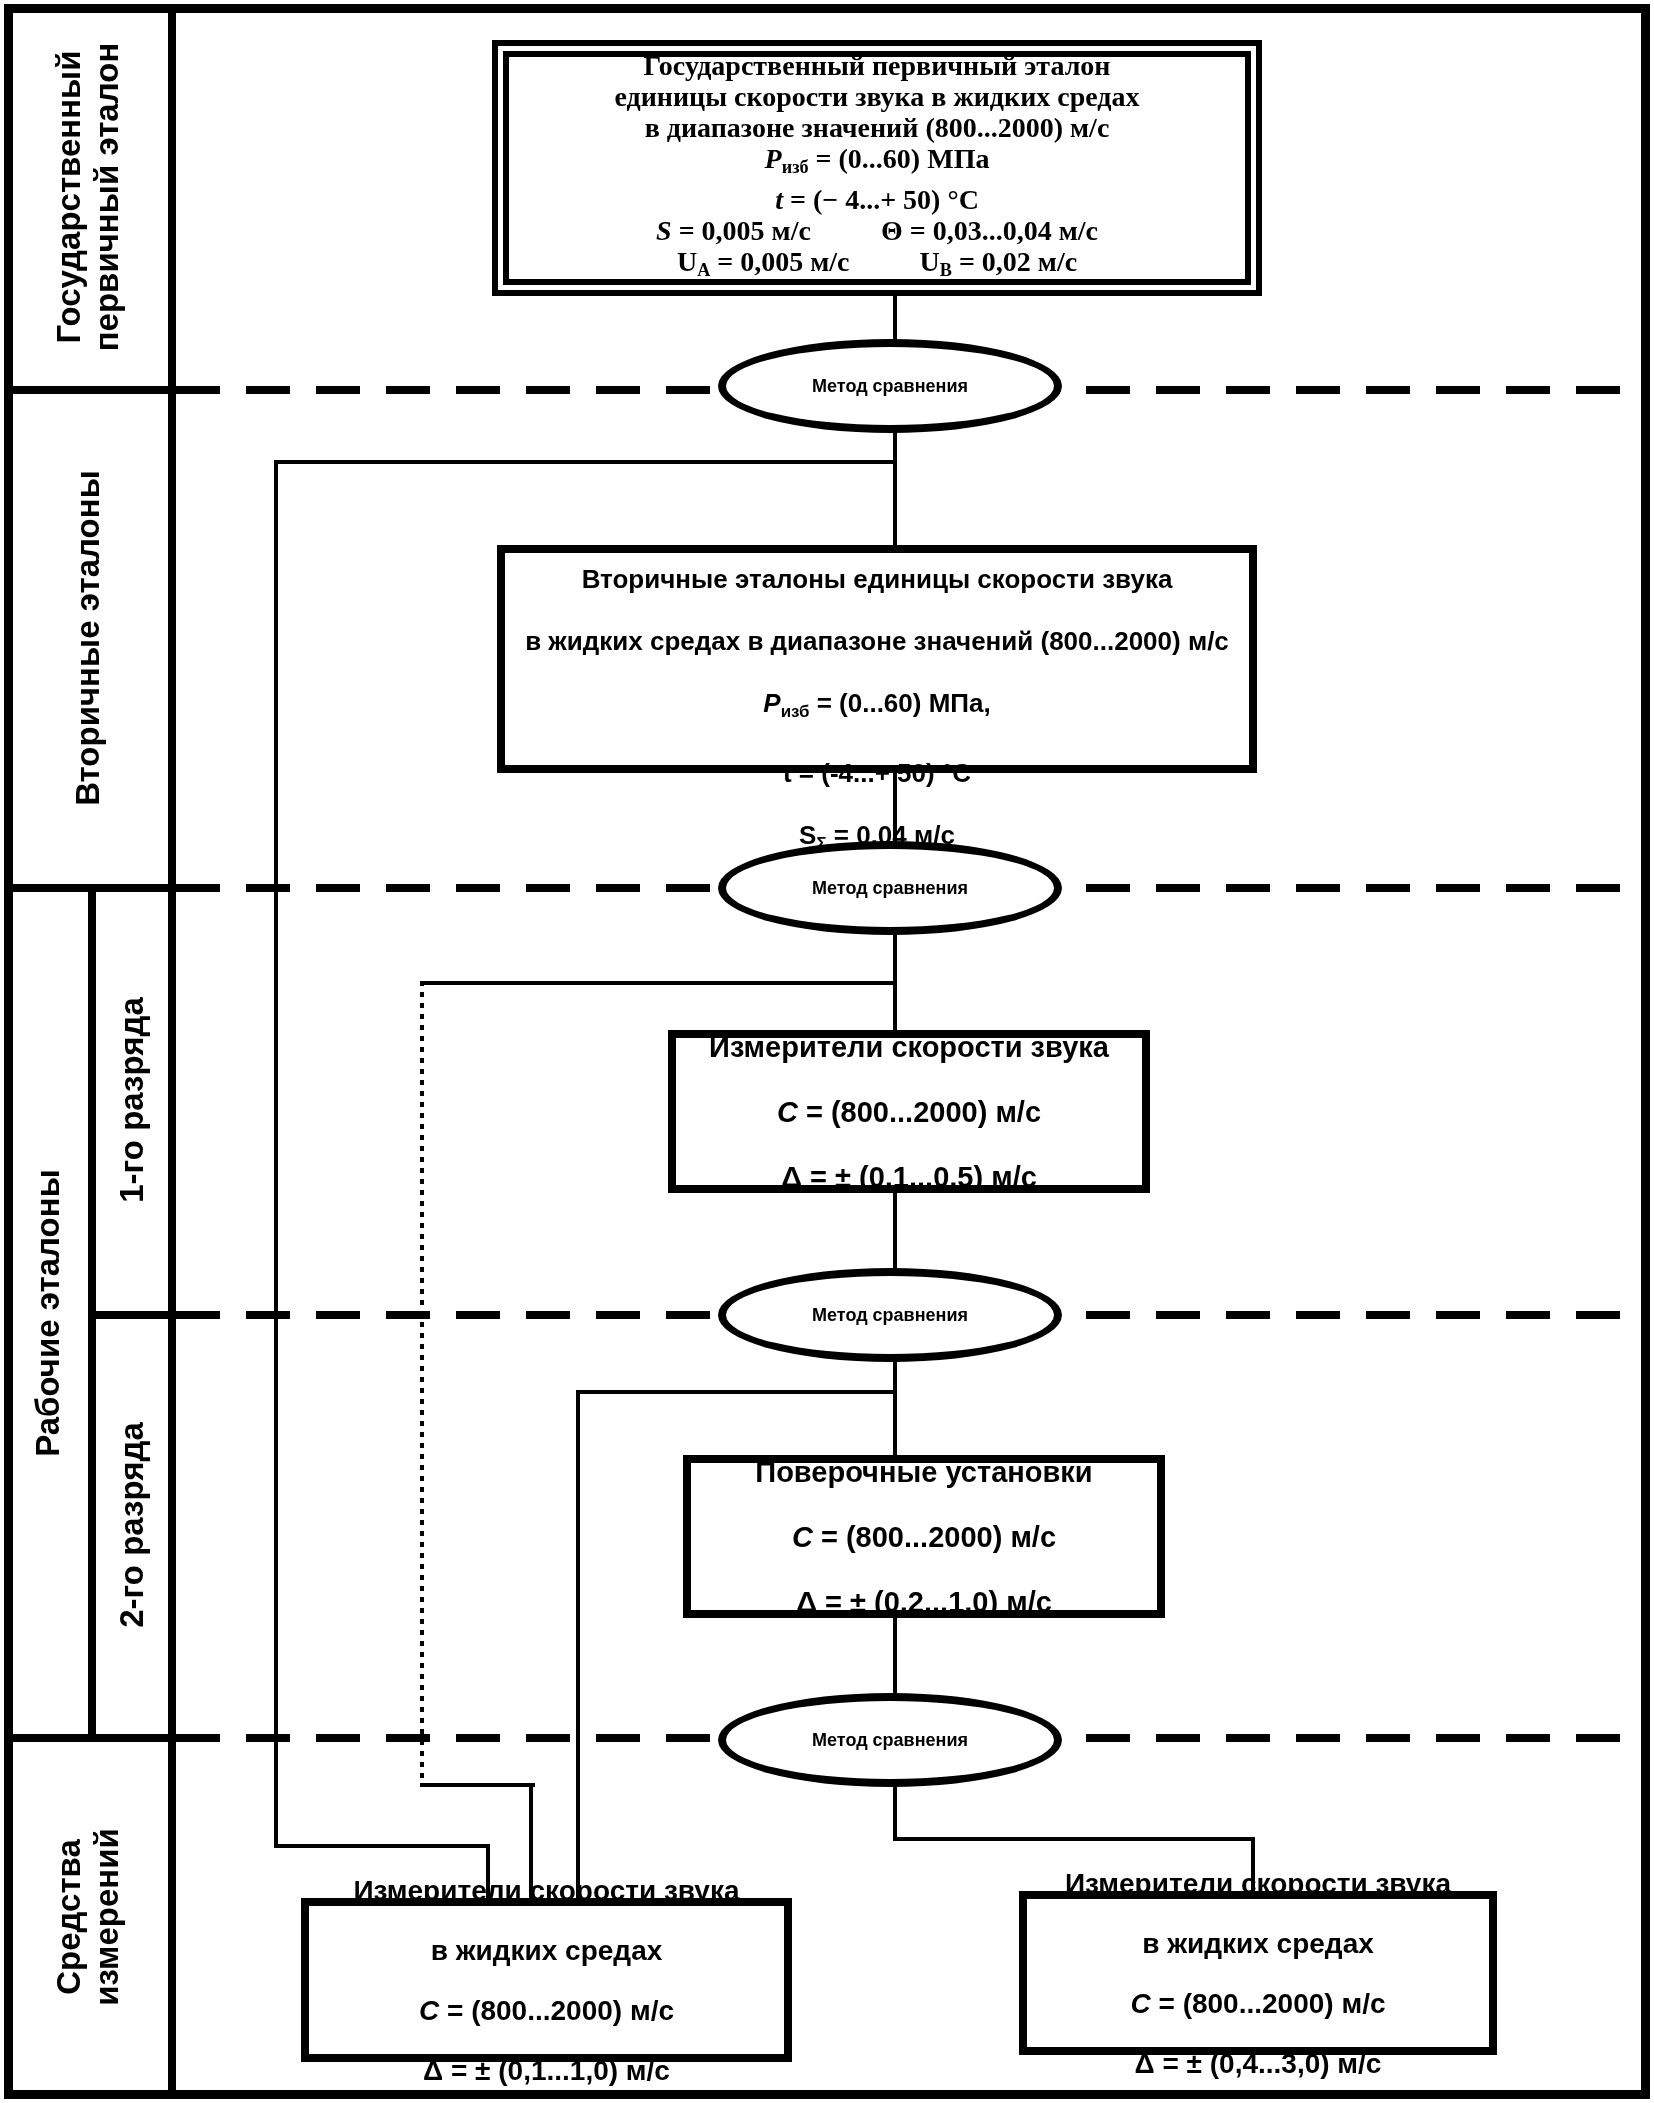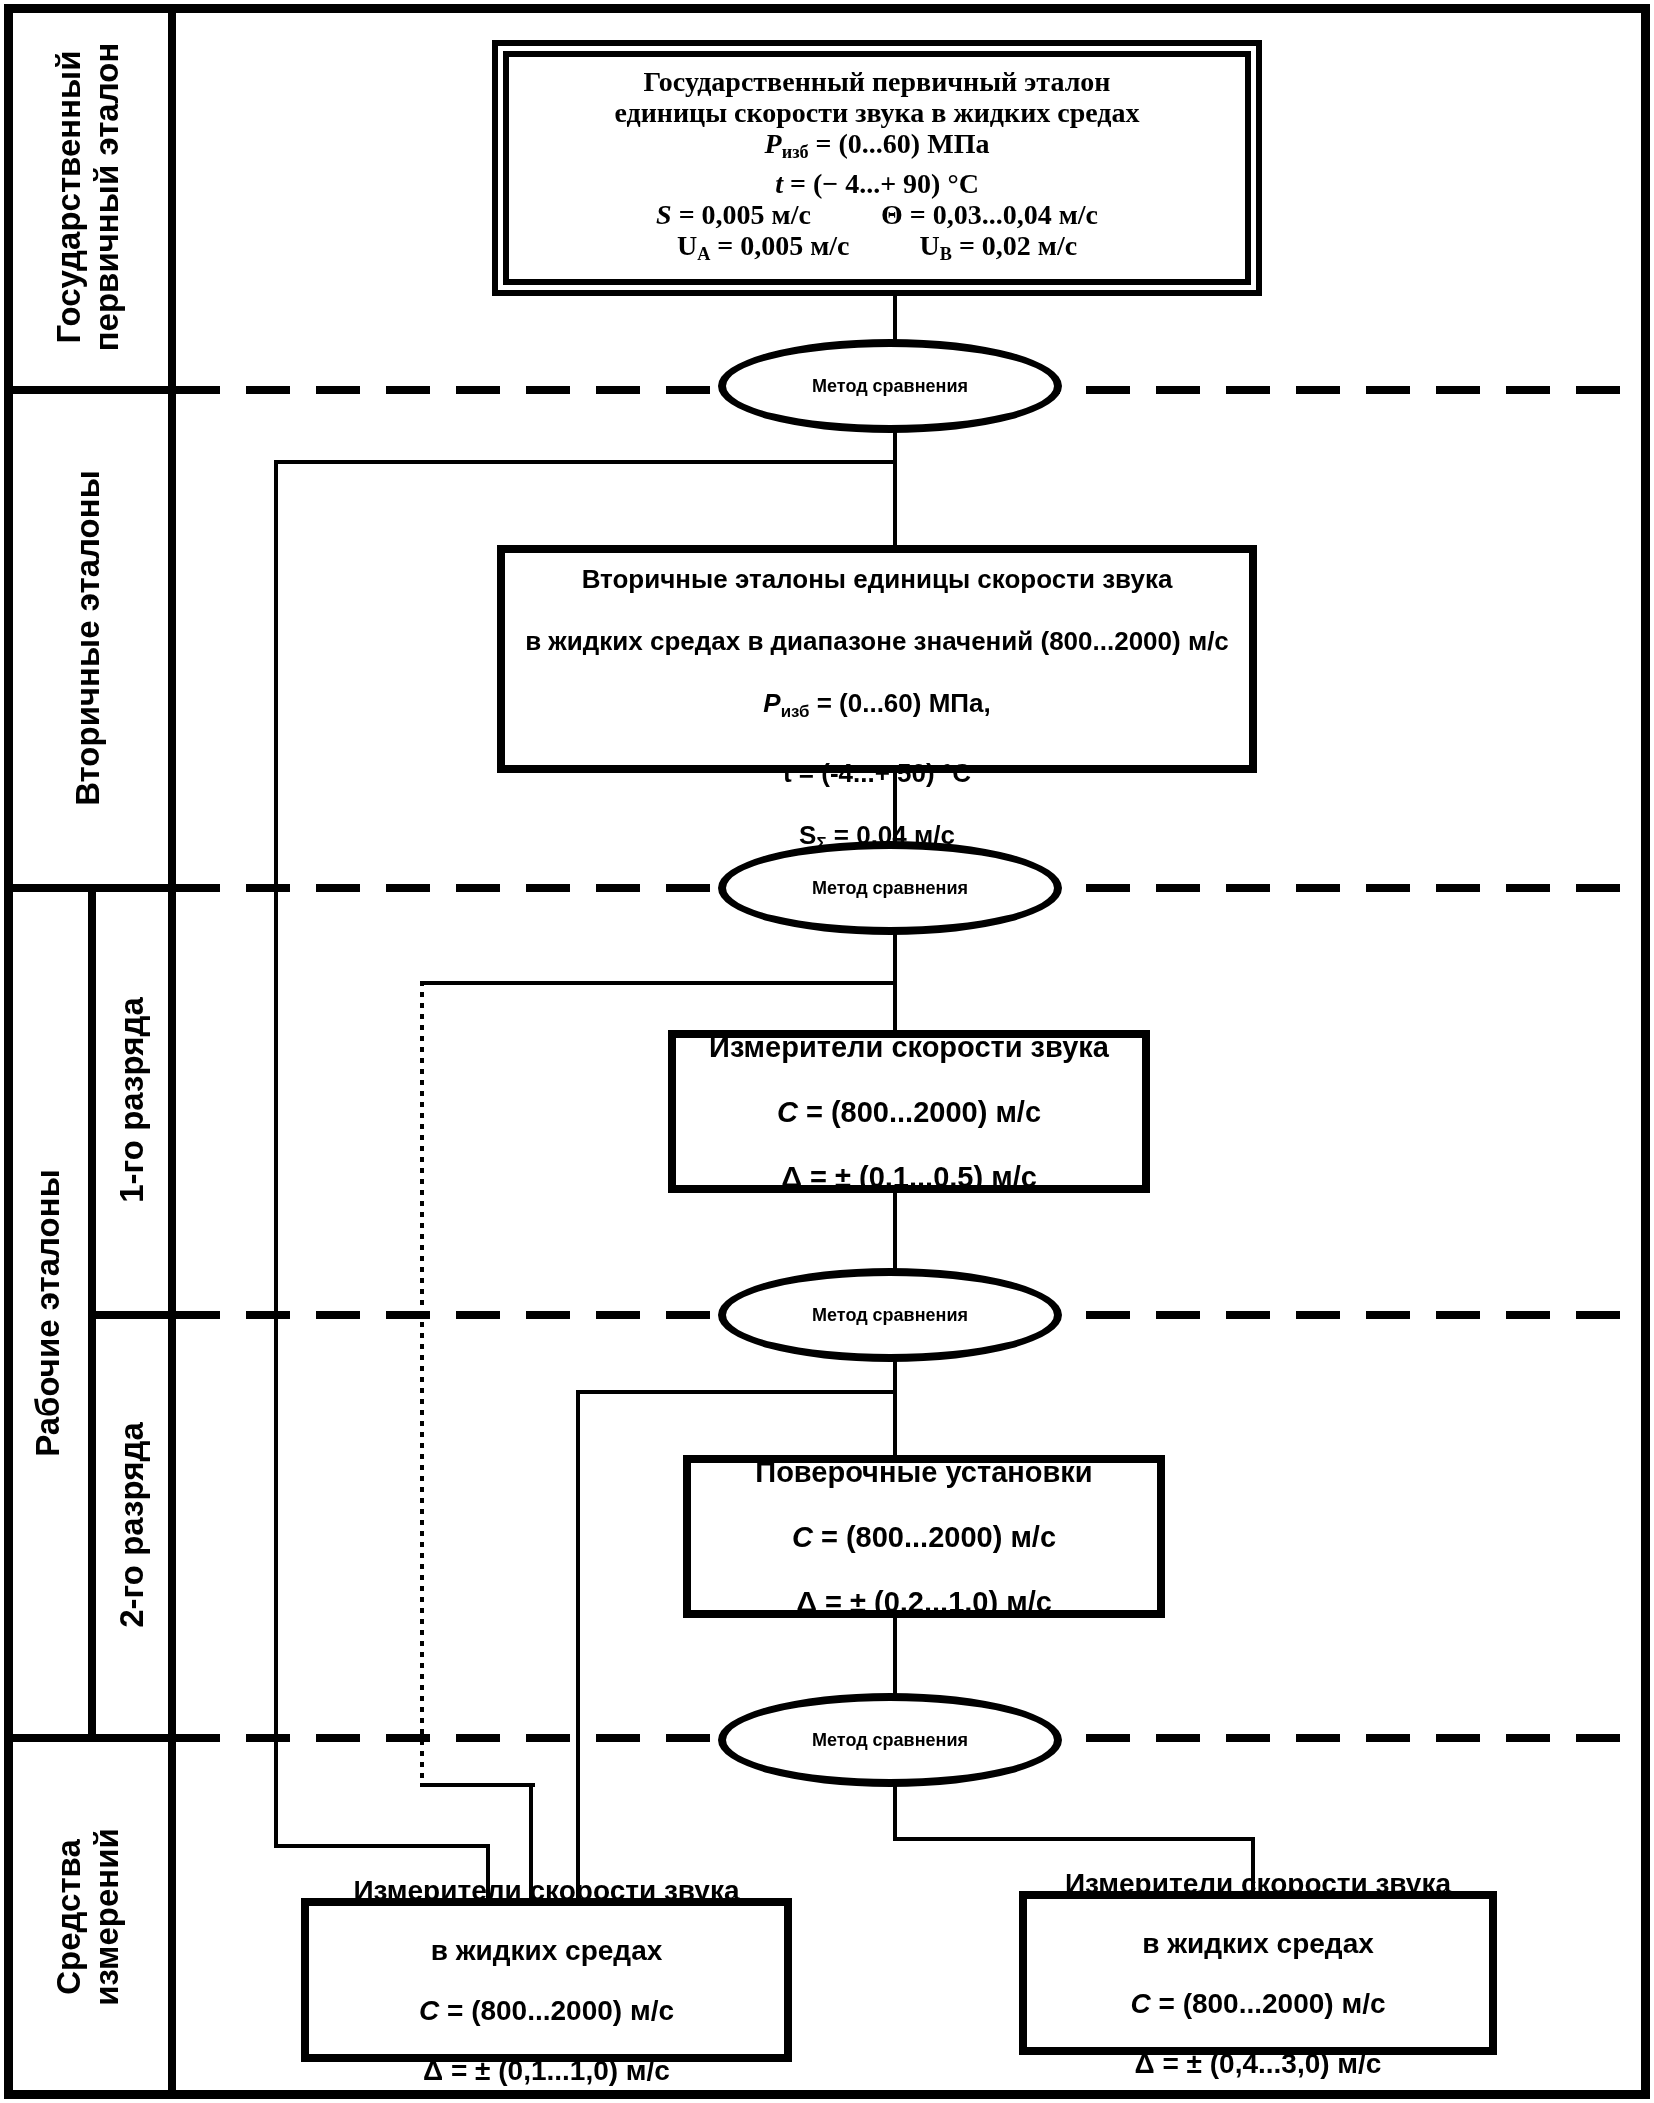--- a/index.html
+++ b/index.html
@@ -106,22 +106,23 @@
     <span>Метод сравнения</span>
   </div>
   <div class="ellipse" style="left:718px;top:1693px;">
     <span>Метод сравнения</span>
   </div>
 
   <div class="box1" style="left:492px;top:40px;width:770px;height:256px;">
     <div class="inner">
         <div class="ln"><span>Государственный первичный эталон</span></div>
         <div class="ln"><span>единицы скорости звука в жидких средах</span></div>
+        <div class="ln"><span>в диапазоне значений (800...2000) м/с</span></div>
         <div class="ln"><span class="seg-i">P</span><span class="seg-sub">изб</span><span> = (0...60) МПа</span></div>
-        <div class="ln"><span class="seg-i">t</span><span> = (− 4...+ 90) °С</span></div>
+        <div class="ln"><span class="seg-i">t</span><span> = (− 4...+ 50) °С</span></div>
         <div class="ln"><span class="seg-i">S</span><span> = 0,005 м/с</span><span class="seg-gap"></span><span>Θ = 0,03...0,04 м/с</span></div>
         <div class="ln"><span>U</span><span class="seg-sub">A</span><span> = 0,005 м/с</span><span class="seg-gap"></span><span>U</span><span class="seg-sub">B</span><span> = 0,02 м/с</span></div>
       </div>
   </div>
 
   <div class="box box2" style="left:497px;top:545px;width:760px;height:228px;">
       <div class="ln"><span>Вторичные эталоны единицы скорости звука</span></div>
       <div class="ln"><span>в жидких средах в диапазоне значений (800...2000) м/с</span></div>
       <div class="ln"><span class="seg-i">P</span><span class="seg-sub">изб</span><span> = (0...60) МПа,</span></div>
       <div class="ln"><span>t = (-4...+ 50) °С</span></div>

